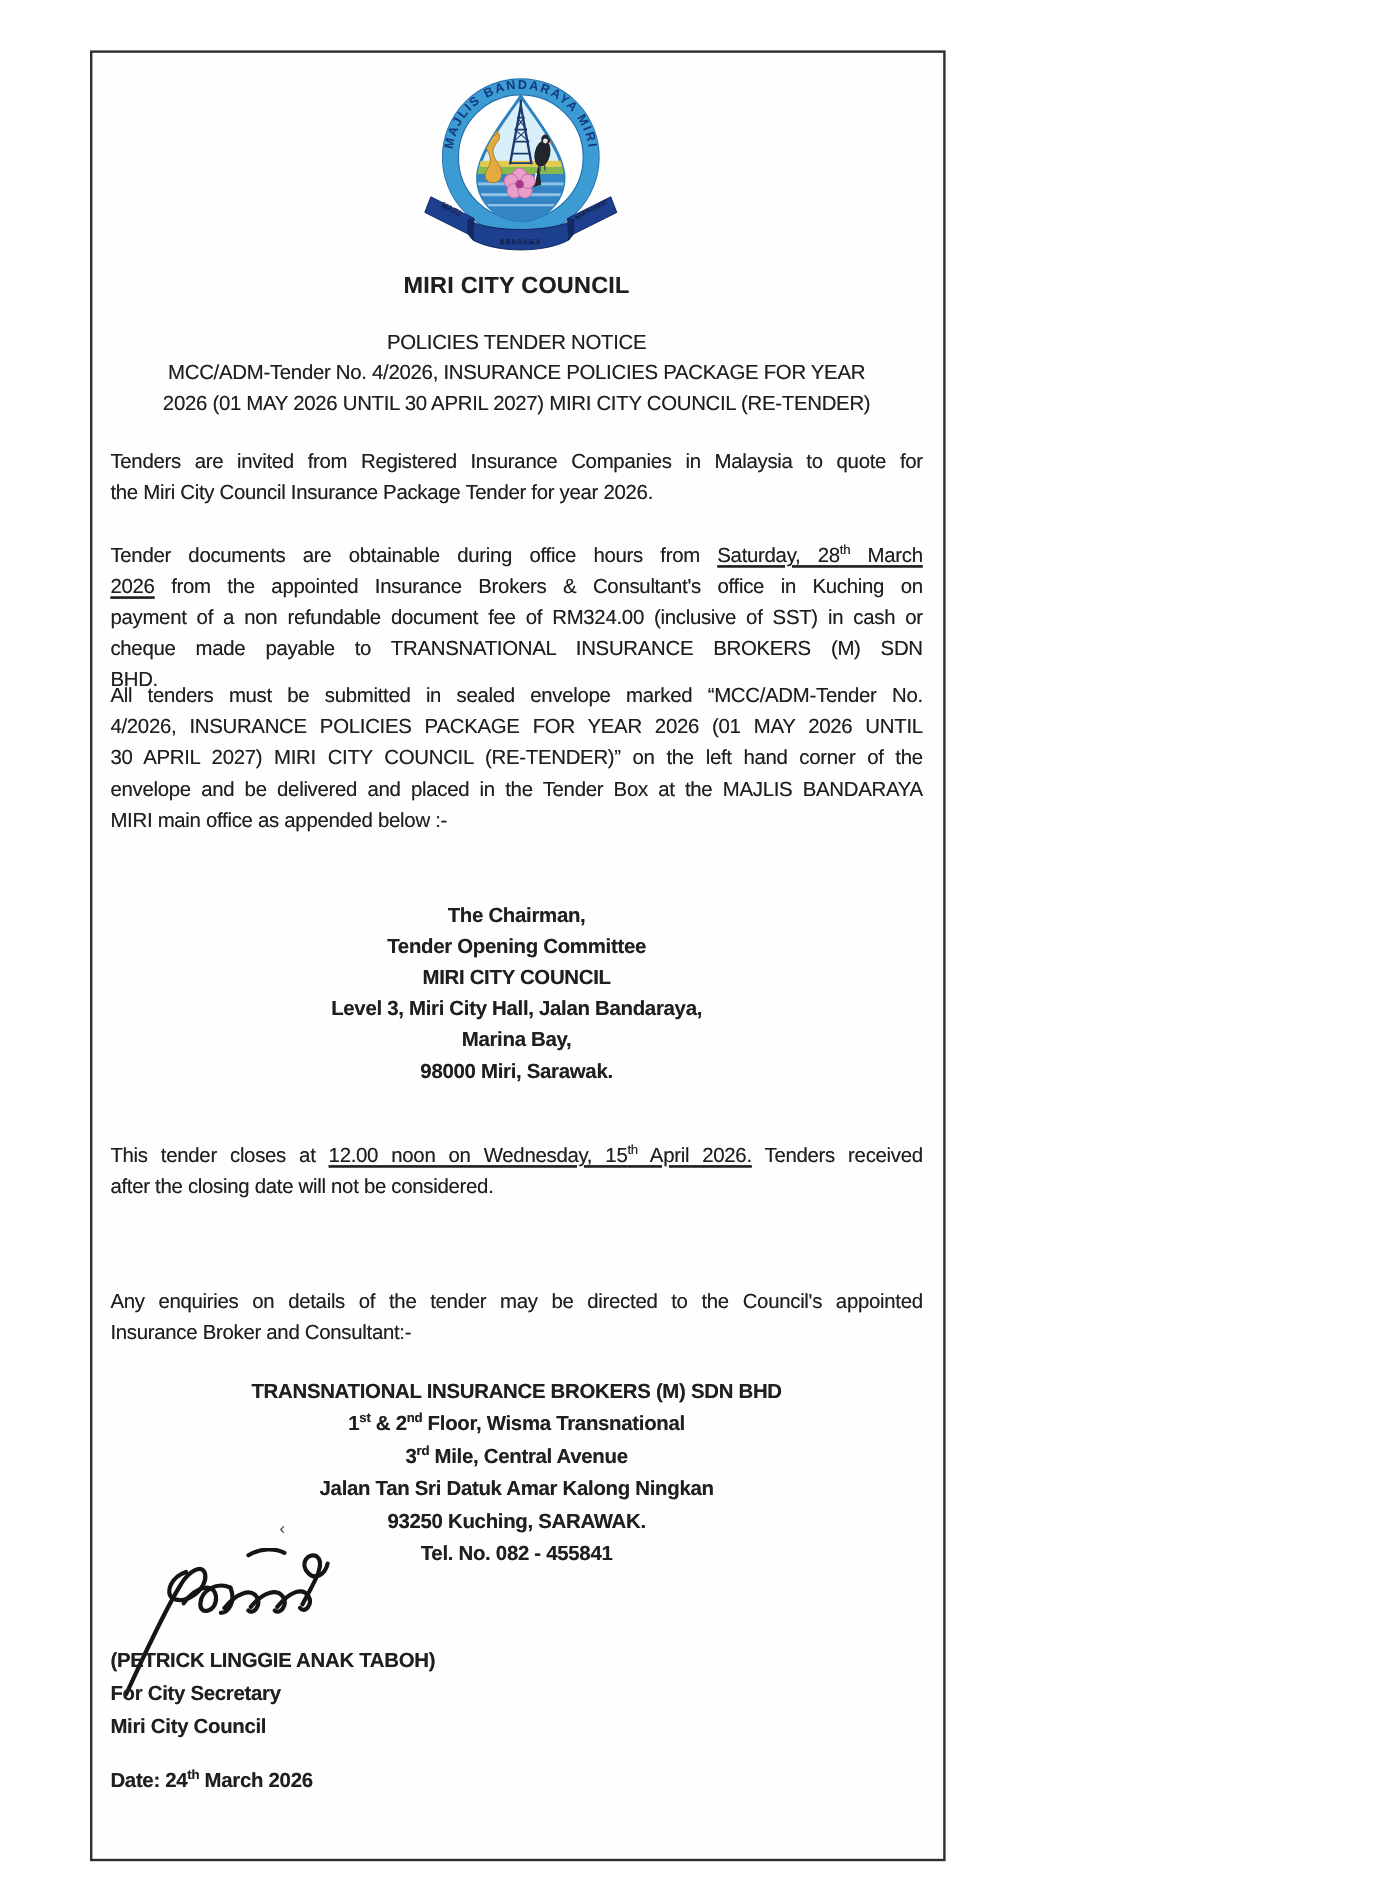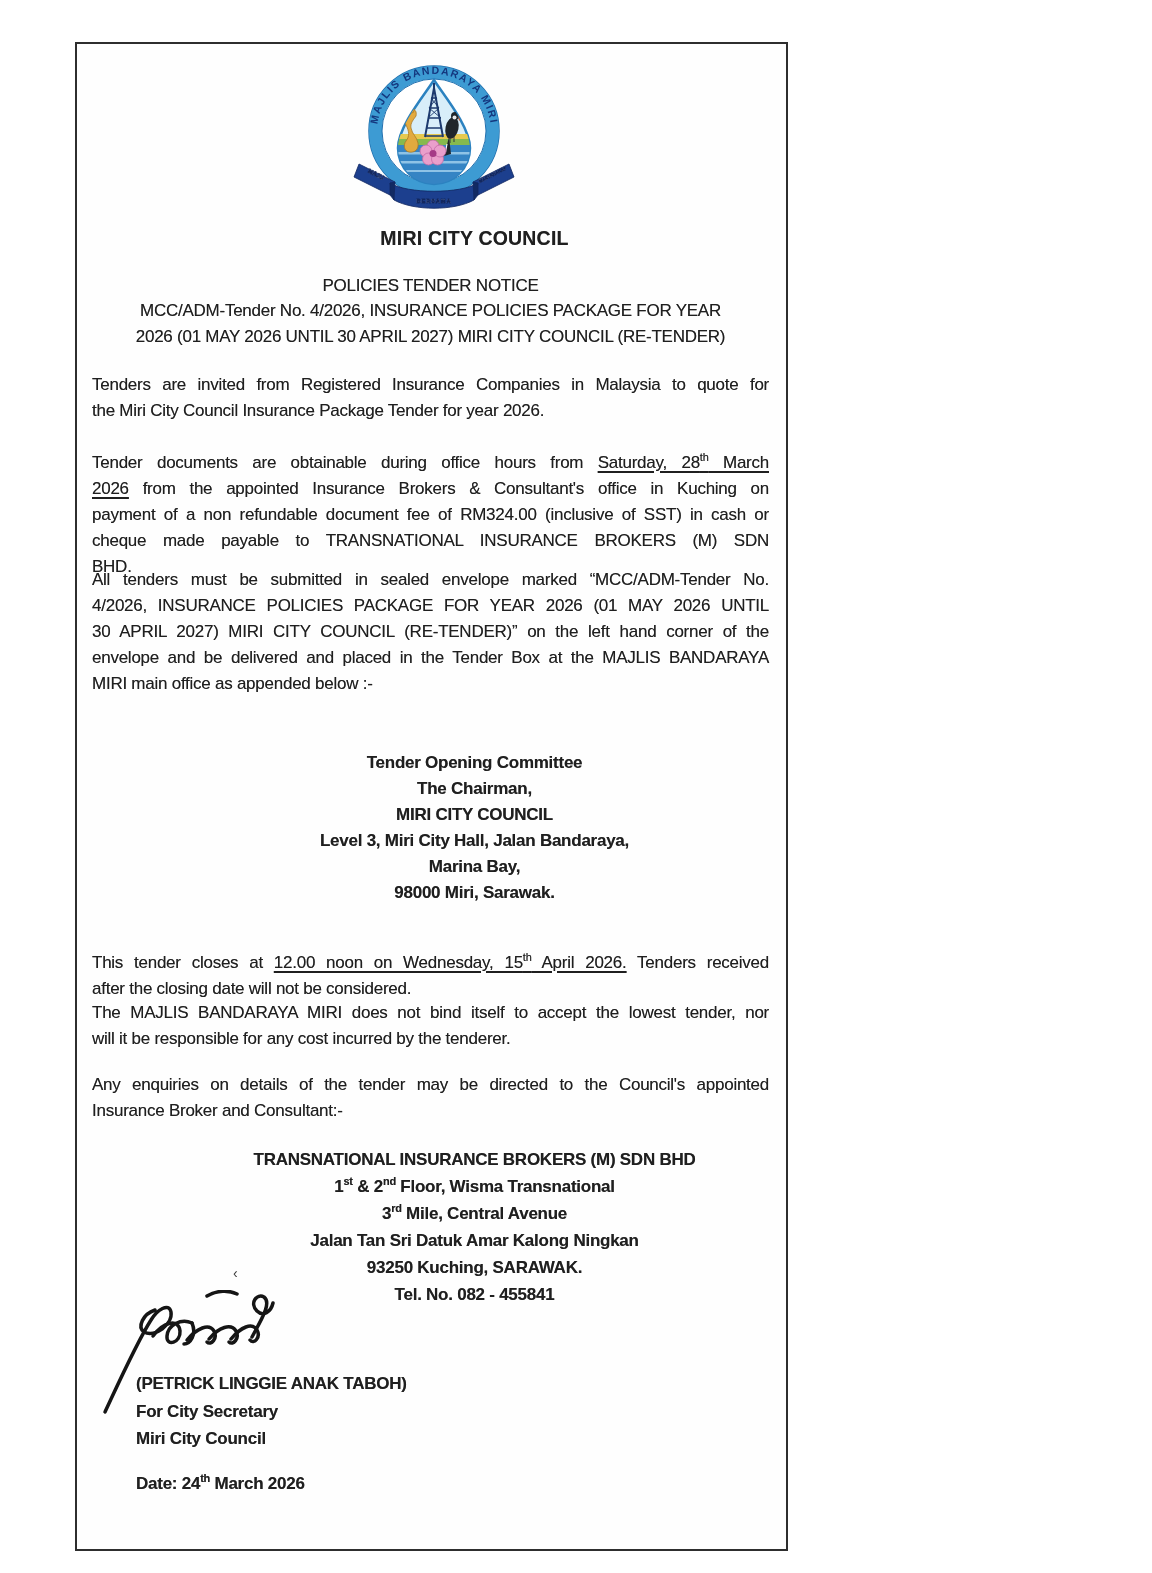--- a/index.html
+++ b/index.html
@@ -15,21 +15,21 @@
   .para{
     position:absolute;left:15px;width:677px;
     font-size:17px;line-height:26px;letter-spacing:-0.25px;
     text-shadow:0 0 .3px rgba(25,25,25,.55);
   }
   .para .line{text-align:left;}
   .para.justify .line{text-align:justify;text-align-last:justify;text-justify:inter-word;}
   .para.justify .line.last{text-align-last:left;}
   .para.center{text-align:center;}
   .para.center .line{text-align:center;text-align-last:center;}
-  .para.bold{font-weight:bold;margin-left:44px;}
+  .para.bold{font-weight:bold;}
   .heading{font-size:19.5px;letter-spacing:.2px;}
   .lh27 .line{line-height:27px;}
   .lh275 .line{line-height:27.5px;}
   .b{font-weight:normal;}
   .u{text-decoration:underline;text-decoration-thickness:1.7px;text-underline-offset:3px;}
   .sup{vertical-align:super;font-size:11px;line-height:0;}
   .stray-mark{
     position:absolute;left:156px;top:1221px;font-size:14px;color:#3a3a3a;
   }
   .crest{position:absolute;left:272px;top:20px;}
@@ -140,34 +140,30 @@
         <div class="line last"><span class="b">BHD.</span></div>
       </div>
     <div class="para justify" style="top:523px">
         <div class="line"><span>All tenders must be submitted in sealed envelope marked </span><span class="b">“MCC/ADM-Tender No.</span></div>
         <div class="line"><span class="b">4/2026, INSURANCE POLICIES PACKAGE FOR YEAR 2026 (01 MAY 2026 UNTIL</span></div>
         <div class="line"><span class="b">30 APRIL 2027) MIRI CITY COUNCIL (RE-TENDER)”</span><span> on the left hand corner of the</span></div>
         <div class="line"><span>envelope and be delivered and placed in the Tender Box at the MAJLIS BANDARAYA</span></div>
         <div class="line last"><span>MIRI main office as appended below :-</span></div>
       </div>
     <div class="para center bold" style="top:706px">
+        <div class="line"><span>The Chairman,</span></div>
         <div class="line"><span>Tender Opening Committee</span></div>
-        <div class="line"><span>The Chairman,</span></div>
         <div class="line"><span>MIRI CITY COUNCIL</span></div>
         <div class="line"><span>Level 3, Miri City Hall, Jalan Bandaraya,</span></div>
         <div class="line"><span>Marina Bay,</span></div>
         <div class="line last"><span>98000 Miri, Sarawak.</span></div>
       </div>
     <div class="para justify" style="top:906px">
         <div class="line"><span>This tender closes at </span><span class="u"><span class="b">12.00 noon on Wednesday, 15</span><span class="b sup">th</span><span class="b"> April 2026.</span></span><span> Tenders received</span></div>
         <div class="line last"><span>after the closing date will not be considered.</span></div>
-      </div>
-    <div class="para justify" style="top:956px">
-        <div class="line"><span>The MAJLIS BANDARAYA MIRI does not bind itself to accept the lowest tender, nor</span></div>
-        <div class="line last"><span>will it be responsible for any cost incurred by the tenderer.</span></div>
       </div>
     <div class="para justify" style="top:1028px">
         <div class="line"><span>Any enquiries on details of the tender may be directed to the Council's appointed</span></div>
         <div class="line last"><span>Insurance Broker and Consultant:-</span></div>
       </div>
     <div class="para center bold lh27" style="top:1102px">
         <div class="line"><span>TRANSNATIONAL INSURANCE BROKERS (M) SDN BHD</span></div>
         <div class="line"><span>1</span><span class="sup">st</span><span> &amp; 2</span><span class="sup">nd</span><span> Floor, Wisma Transnational</span></div>
         <div class="line"><span>3</span><span class="sup">rd</span><span> Mile, Central Avenue</span></div>
         <div class="line"><span>Jalan Tan Sri Datuk Amar Kalong Ningkan</span></div>

